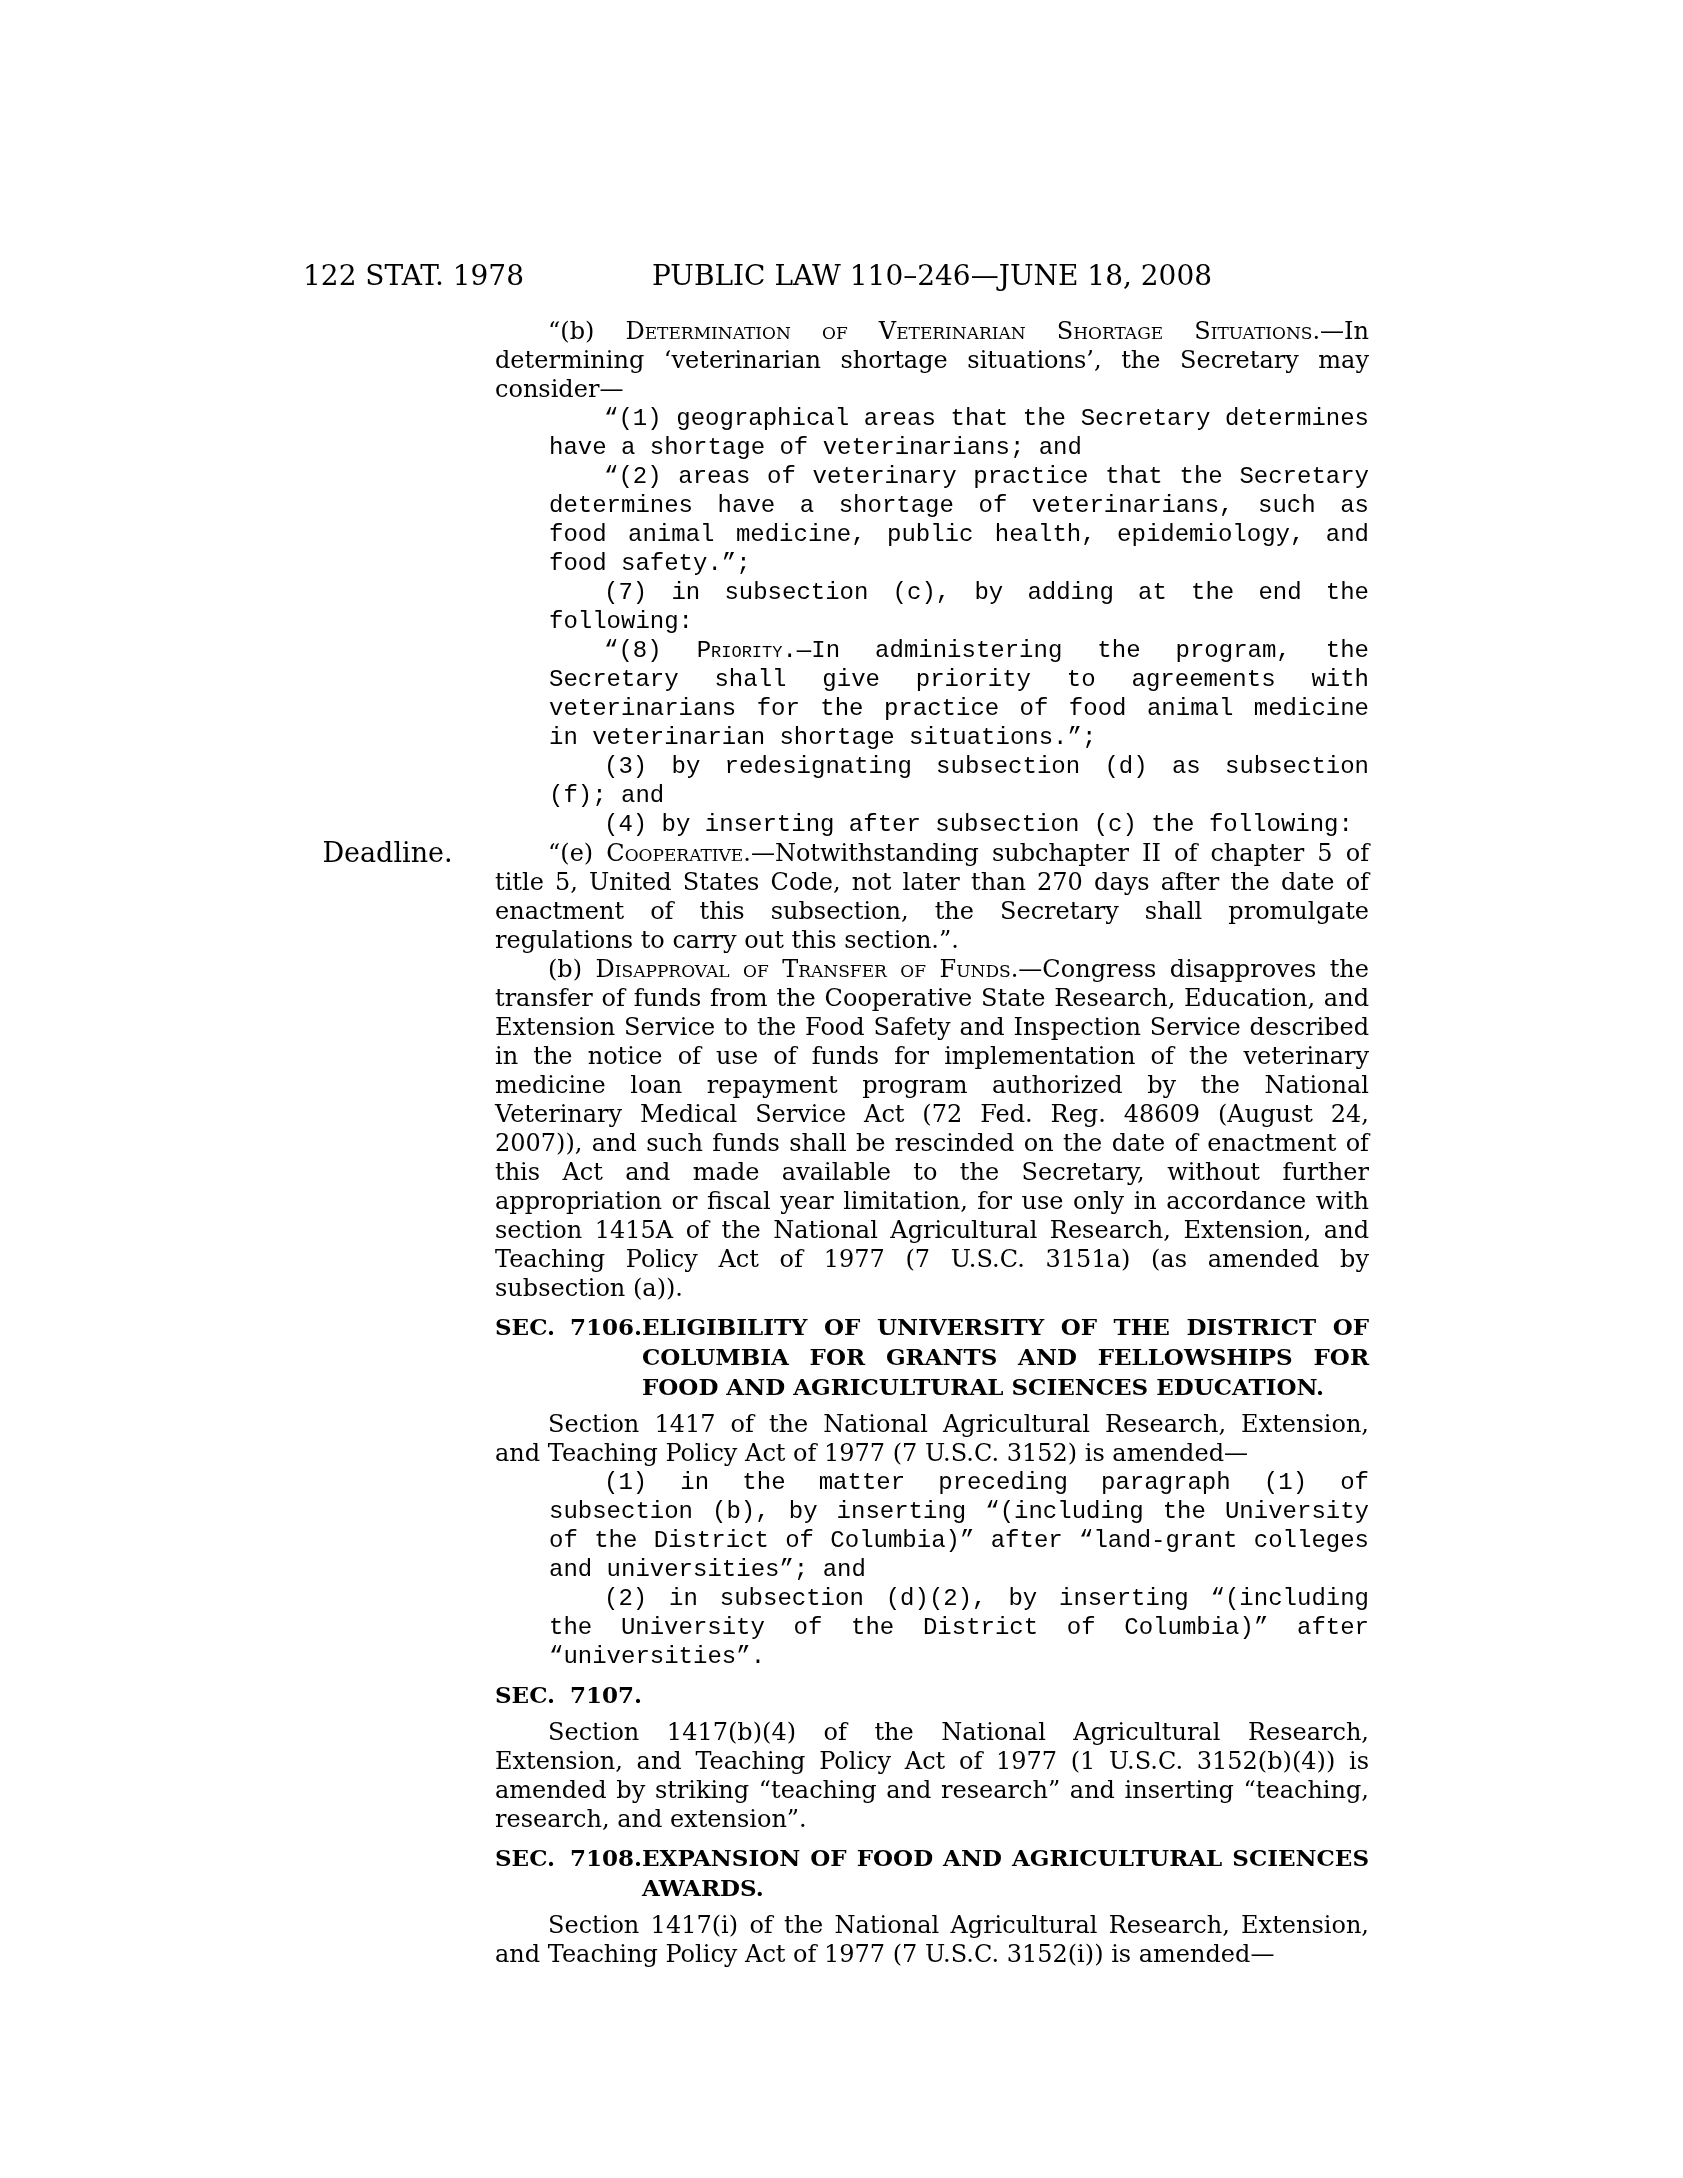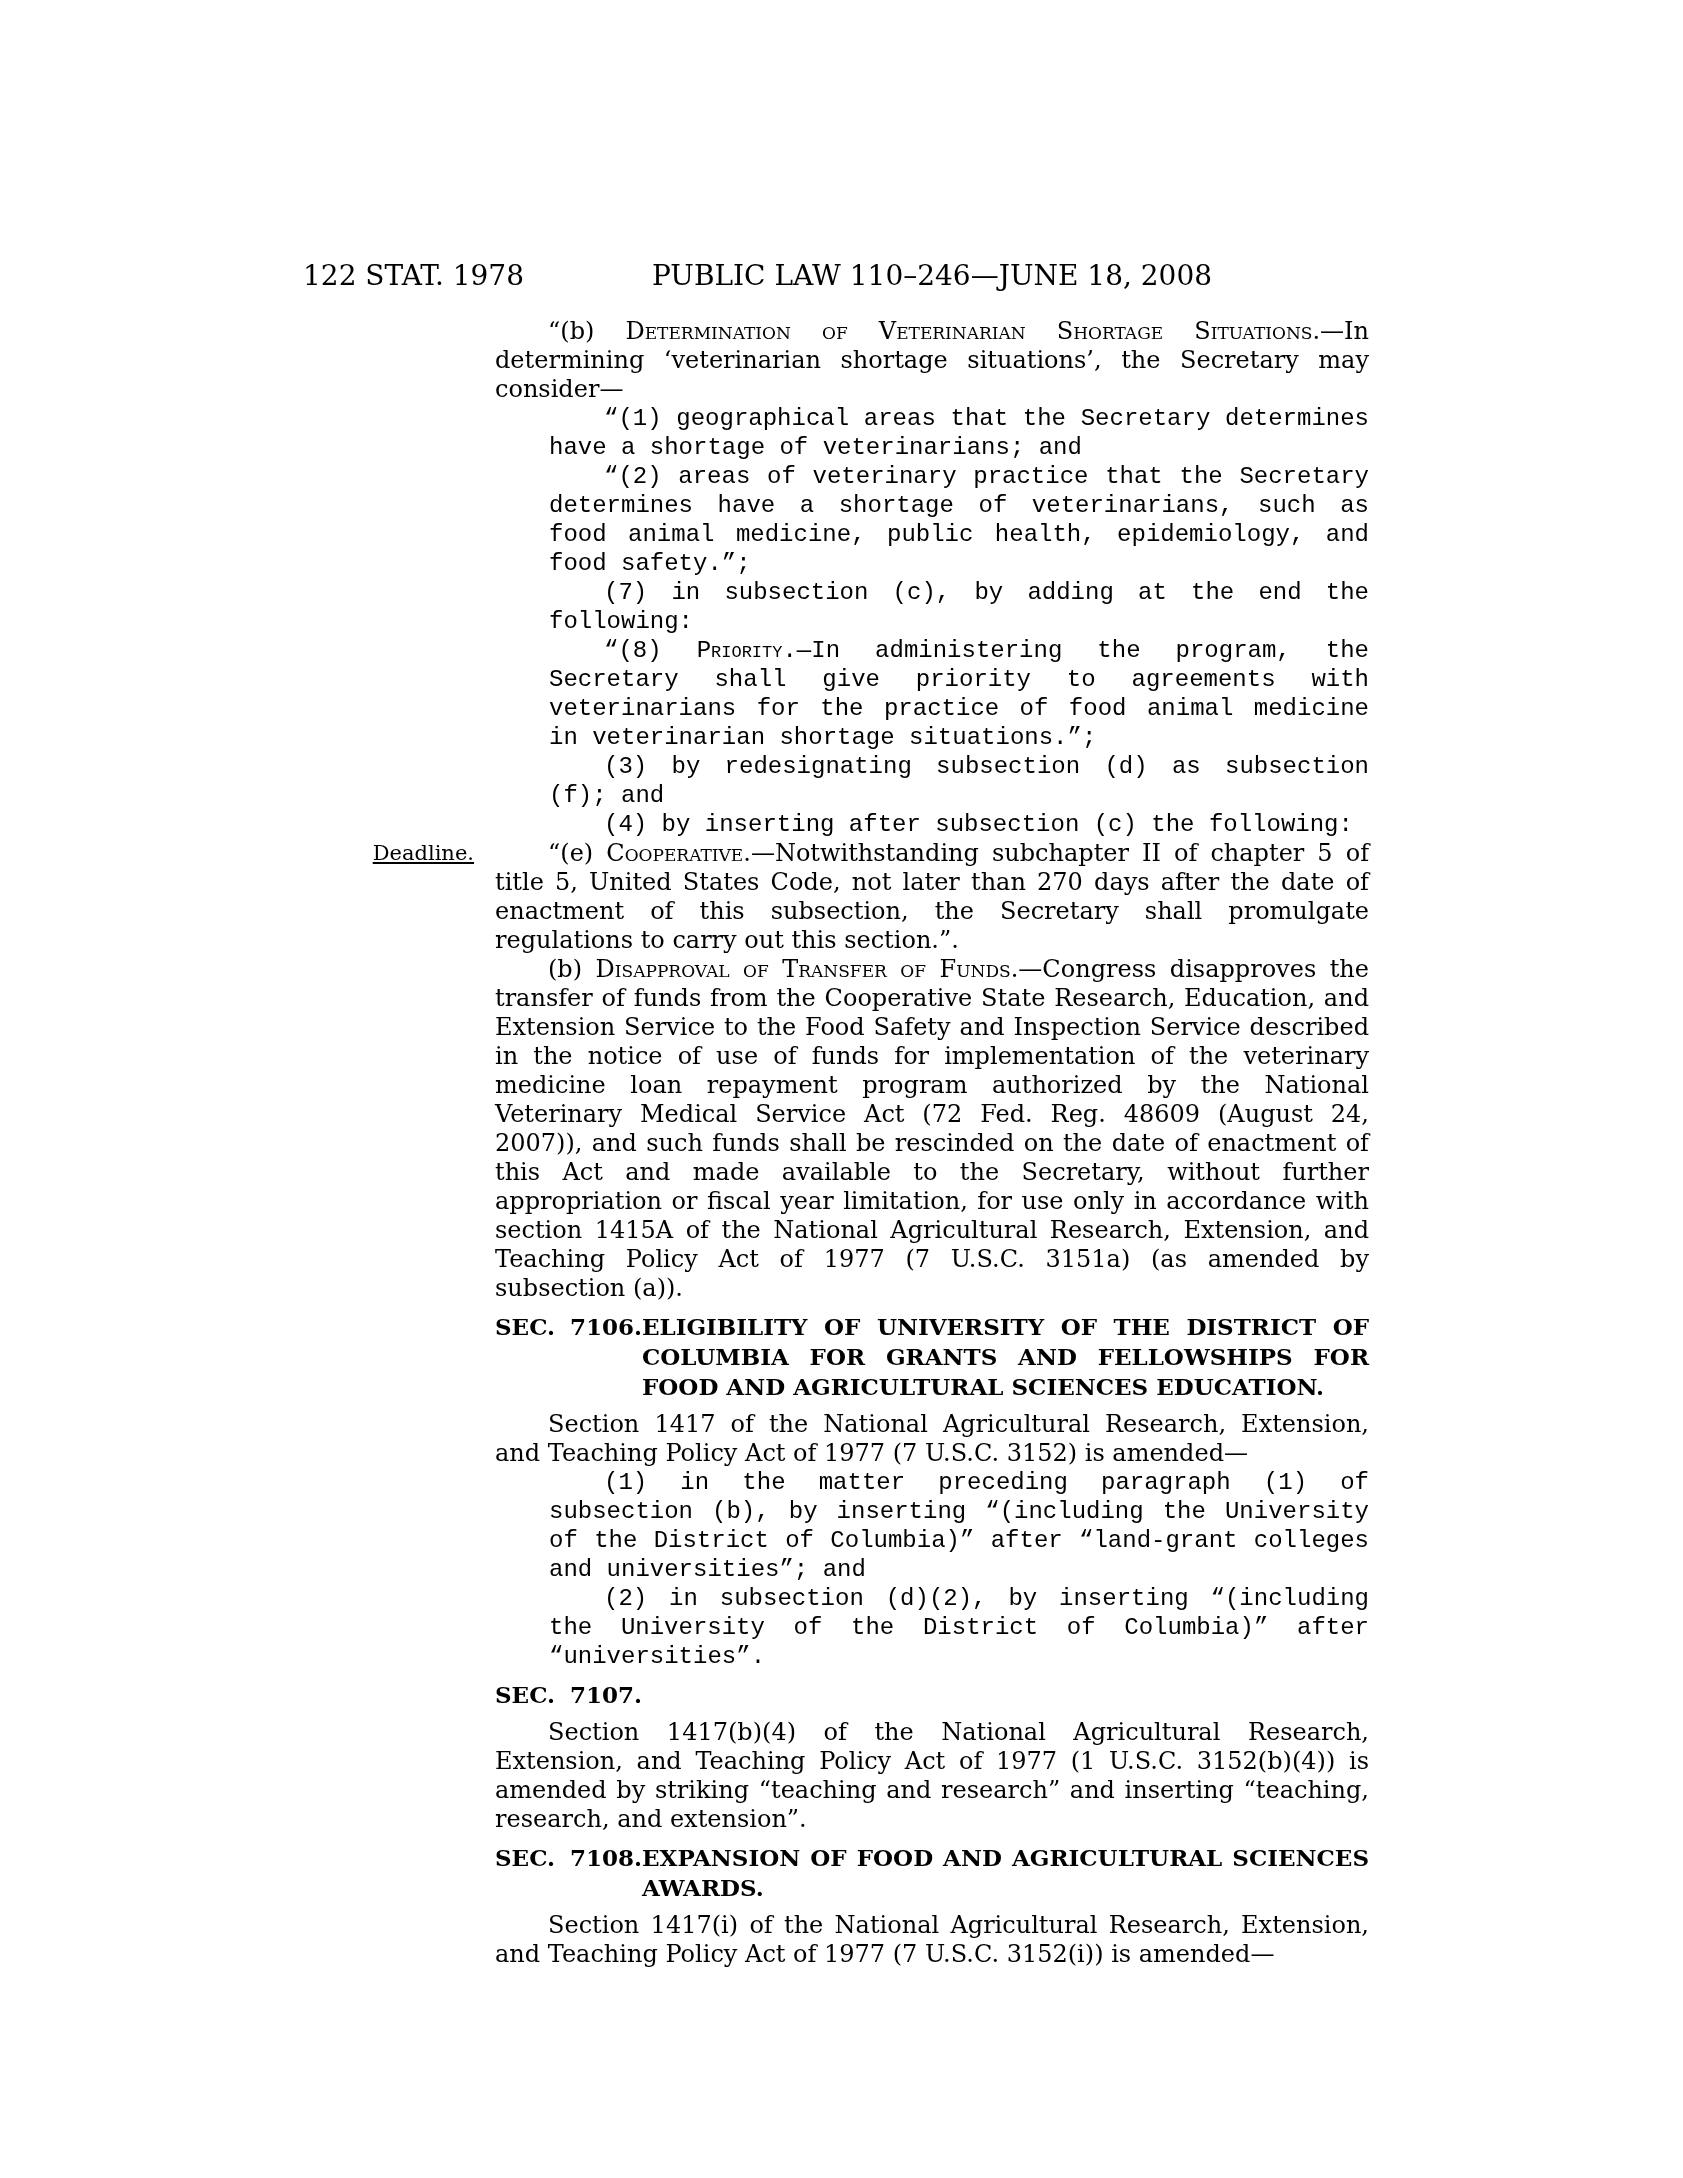--- a/index.html
+++ b/index.html
@@ -38,26 +38,25 @@
   .para.level0 { text-indent: 53px; }
   .para.level1 { margin-left: 54px; text-indent: 55px; font-family: Liberation Mono, monospace; }
   .para.has-note { position: relative; }
   .sc { font-variant: small-caps; }
 
   .margin-note {
     position: absolute;
     left: -194px;
     top: 2px;
     width: 173px;
-    font-size: 21px;
+    font-size: 27px;
     line-height: 24px;
-    text-align: right;
+    text-align: center;
     text-indent: 0;
     white-space: nowrap;
-    text-decoration: underline;
   }
 
   .sec-heading {
     display: flex;
     margin: 9px 0 8px 0;
     font-weight: bold;
     font-size: 23px;
     line-height: 30px;
   }
   .sec-num {

